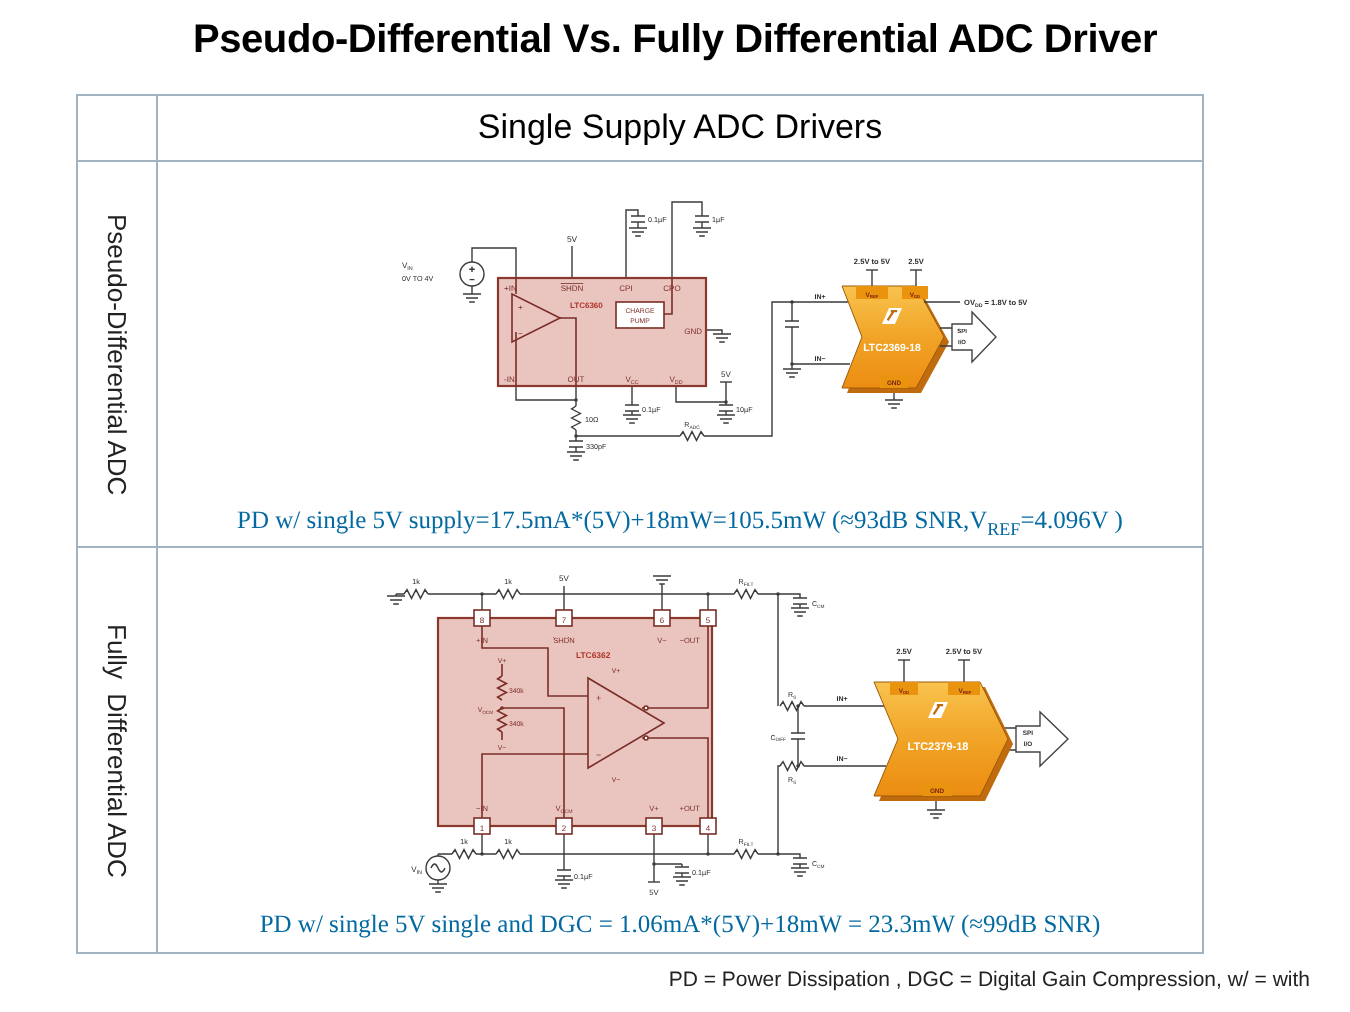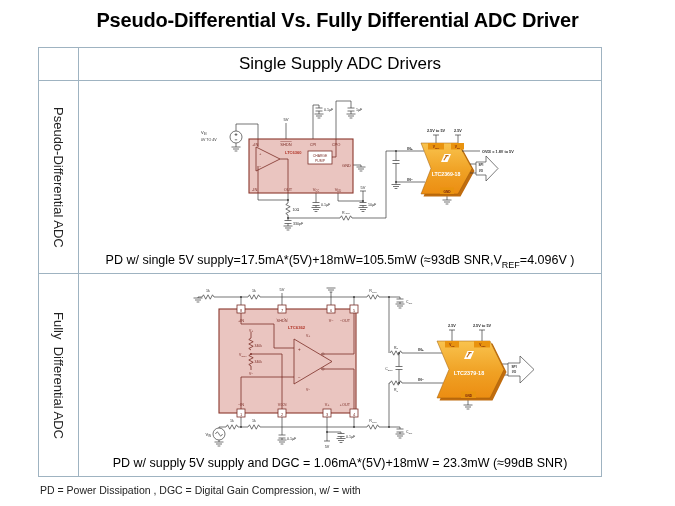--- a/index.html
+++ b/index.html
@@ -10,25 +10,25 @@
   .tbl{position:absolute;left:38px;top:47px;width:564px;height:430px;
        border:1.6px solid #9fb3c1;display:grid;box-sizing:border-box;
        grid-template-columns:40px 1fr;grid-template-rows:33px 193px 1fr;}
   .cell{position:relative;box-sizing:border-box;}
   .bR{border-right:1.2px solid #9fb3c1;}
   .bB{border-bottom:1.2px solid #9fb3c1;}
   .hdr{display:flex;align-items:center;justify-content:center;font-size:17px;}
   .vlab{display:flex;align-items:center;justify-content:center;}
   .vlab span{writing-mode:vertical-rl;font-size:13px;color:#222;white-space:pre;}
   .cap{position:absolute;left:0;right:0;bottom:4px;text-align:center;
-       font-size:12.5px;color:#000000;}
+       font-size:12.5px;color:#0369a1;font-family:Liberation Serif, serif;}
   .cap sub{font-size:9px;}
   .svg1{position:absolute;left:117px;top:13px;}
   .svg2{position:absolute;left:105px;top:10px;}
-  .footnote{position:absolute;top:484px;left:40px;width:615px;text-align:left;
+  .footnote{position:absolute;top:484px;left:40px;width:615px;text-align:right;
             font-size:10.5px;color:#222;}
   
   svg text{font-family:"Liberation Sans",sans-serif;}
   .wires{stroke:#3b3b3b;stroke-width:0.7;fill:none;}
   .reds{stroke:#7b2d26;stroke-width:0.8;fill:none;}
   .lb{fill:#2b2b2b;stroke:none;}
   .lr{fill:#7b2d26;stroke:none;}
   .lc{fill:#b03427;stroke:none;font-weight:bold;}
   .lw{fill:#ffffff;stroke:none;font-weight:bold;}
   .lt{fill:#78240f;stroke:none;font-weight:bold;}
@@ -327,17 +327,17 @@
       <text class="lb" x="268" y="43" font-size="3.8" text-anchor="middle" font-weight="bold">2.5V</text>
       <text class="lb" x="298" y="43" font-size="3.8" text-anchor="middle" font-weight="bold">2.5V to 5V</text>
       <text class="lt" x="268" y="62.3" font-size="3.2" text-anchor="middle"><tspan>V</tspan><tspan class="sub" dy="0.8">DD</tspan></text>
       <text class="lt" x="298.5" y="62.3" font-size="3.2" text-anchor="middle"><tspan>V</tspan><tspan class="sub" dy="0.8">REF</tspan></text>
       <text class="lw" x="285" y="91" font-size="5.5" text-anchor="middle">LTC2379-18</text>
       <text class="lt" x="284.5" y="112.6" font-size="3.2" text-anchor="middle">GND</text>
       <text class="lb" x="330" y="83.5" font-size="3.2" font-weight="bold" text-anchor="middle">SPI</text>
       <text class="lb" x="330" y="89" font-size="3.2" font-weight="bold" text-anchor="middle">I/O</text>
     </svg>
 
-    <div class="cap" style="bottom:6px;">PD w/ supply 5V supply and DGC = 1.06mA*(5V)+18mW = 23.3mW (≈99dB SNR)</div>
+    <div class="cap" style="bottom:6px;">PD w/ single 5V single and DGC = 1.06mA*(5V)+18mW = 23.3mW (≈99dB SNR)</div>
   </div>
 </div>
 
 <div class="footnote">PD = Power Dissipation , DGC = Digital Gain Compression, w/ = with</div>
 
 </body></html>

